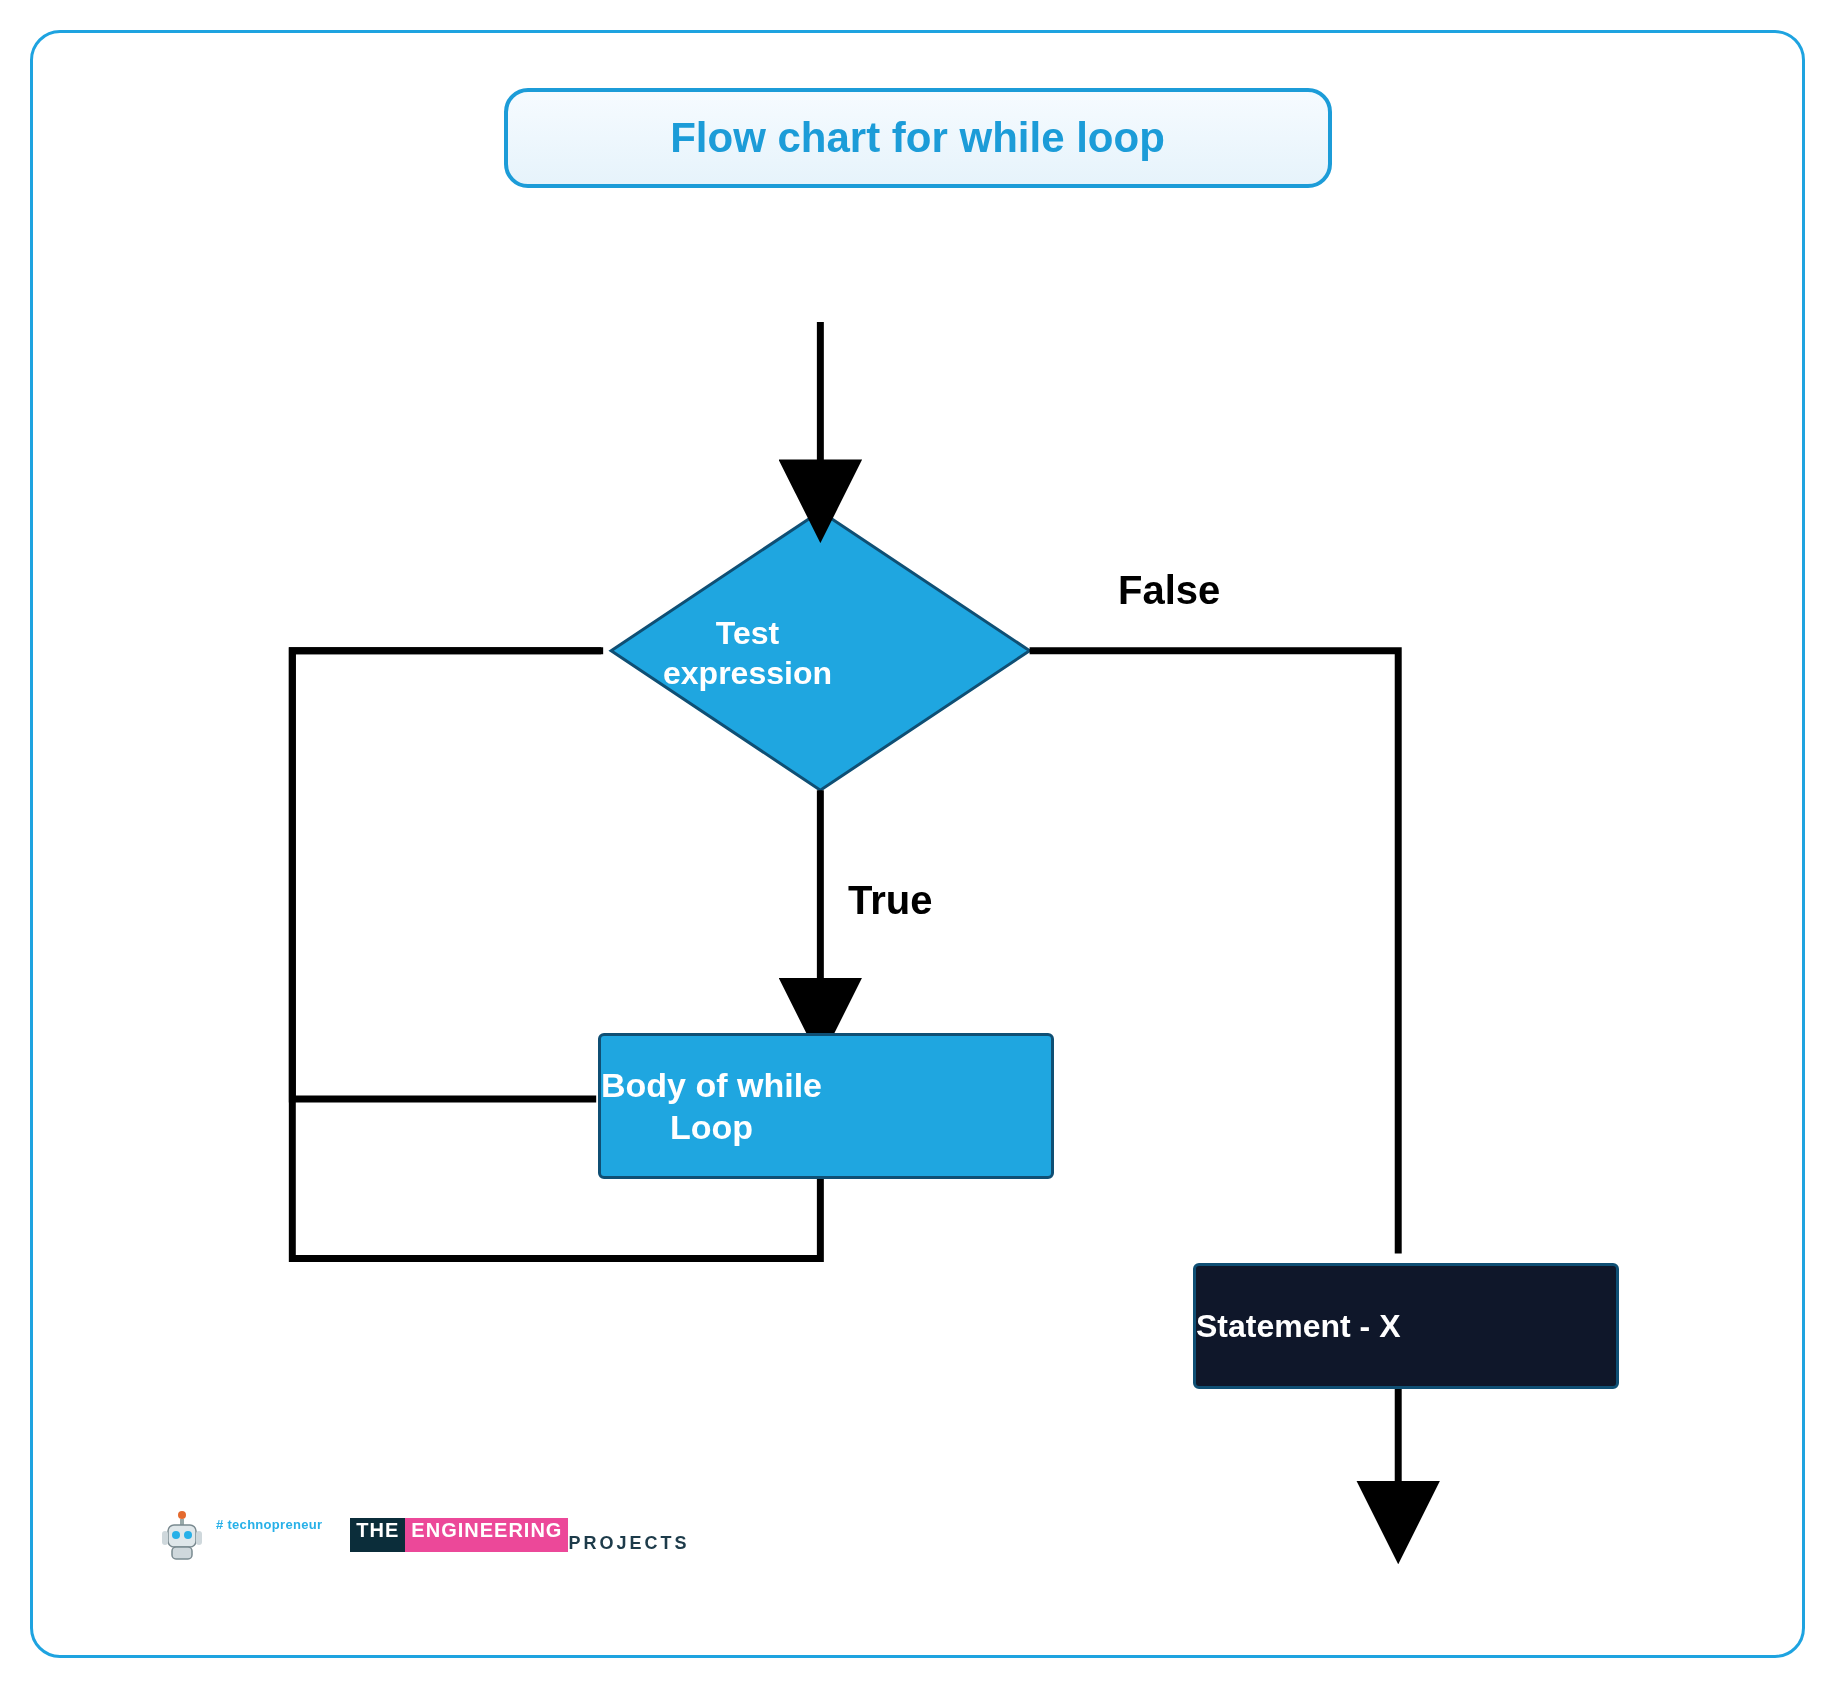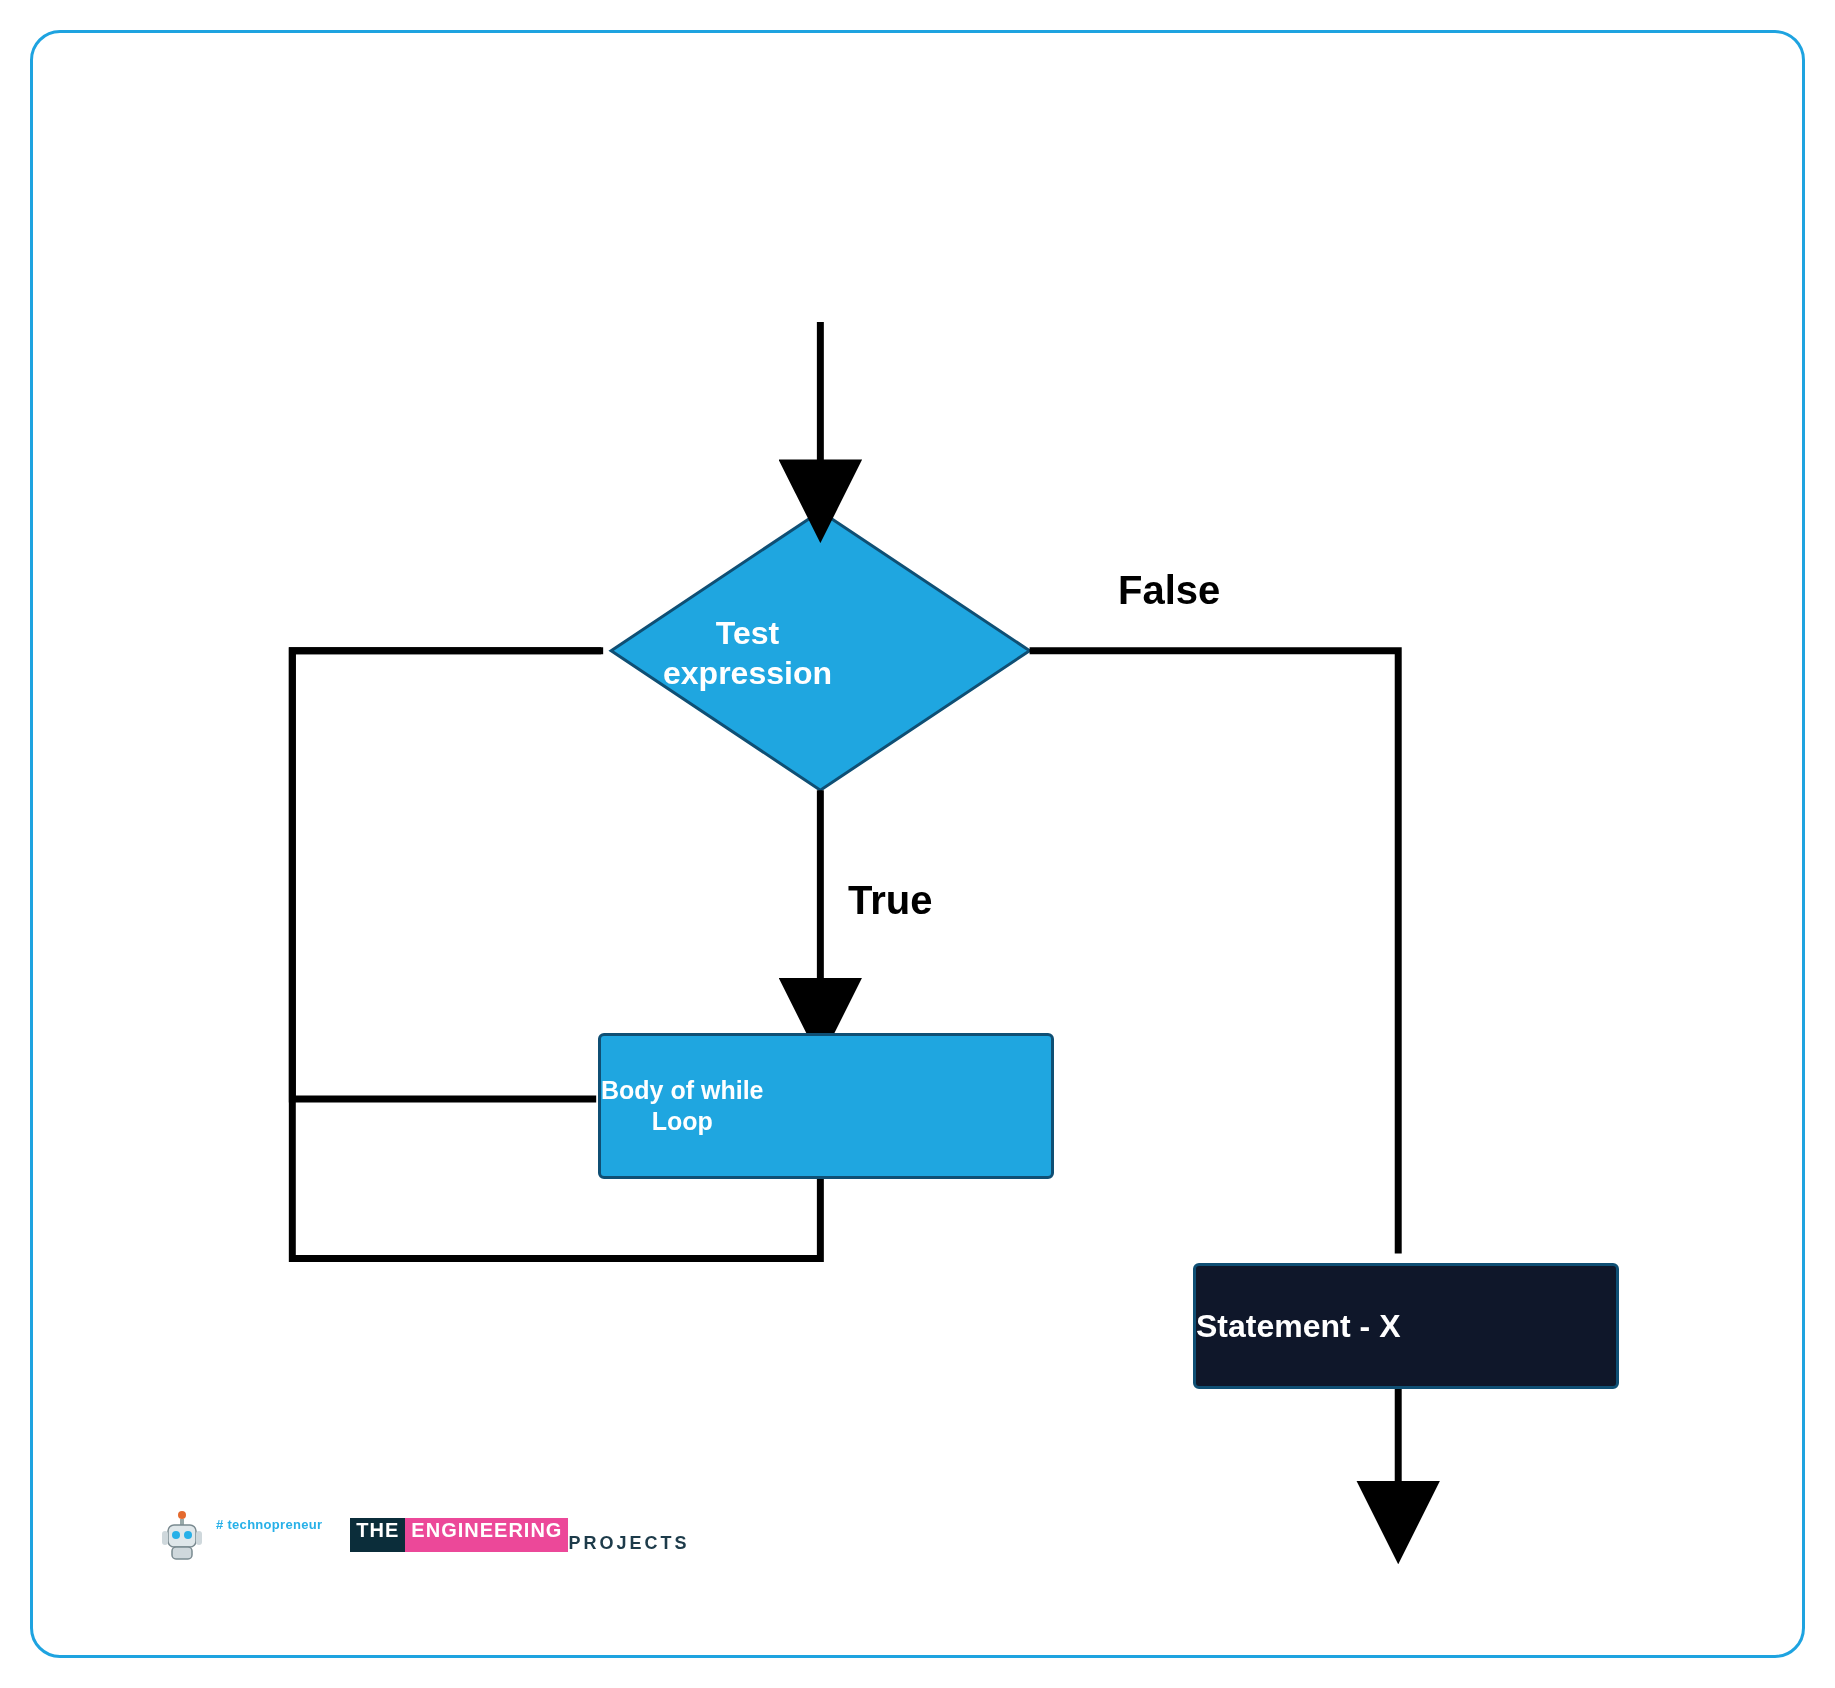--- a/index.html
+++ b/index.html
@@ -66,21 +66,21 @@
     font-size: 32px;
   }
   .body-box {
     left: 565px;
     top: 1000px;
     width: 450px;
     height: 140px;
     background: #1fa6e0;
     border: 3px solid #0f4f74;
     border-radius: 6px;
-    font-size: 25px;
+    font-size: 34px;
   }
   .stmt-box {
     left: 1160px;
     top: 1230px;
     width: 420px;
     height: 120px;
     background: #0f172a;
     border: 3px solid #0f4f74;
     border-radius: 6px;
     font-size: 32px;
@@ -149,20 +149,21 @@
     text-align: right;
     margin-top: 16px;
   }
 </style>
 </head>
 <body>
 
 <div class="frame">
   <div class="panel">
 
+    <div class="title-box">Flow chart for while loop</div>
 
     <svg class="svg-wrap" viewBox="0 0 1775 1628">
       <defs>
         <marker id="arrow" viewBox="0 0 20 20" refX="10" refY="10" markerWidth="12" markerHeight="12" orient="auto-start-reverse">
           <path d="M0,0 L20,10 L0,20 Z" fill="#000000"></path>
         </marker>
       </defs>
 
       <polygon points="790,480 1000,620 790,760 580,620" fill="#1fa6e0" stroke="#0f4f74" stroke-width="3"></polygon>
 

